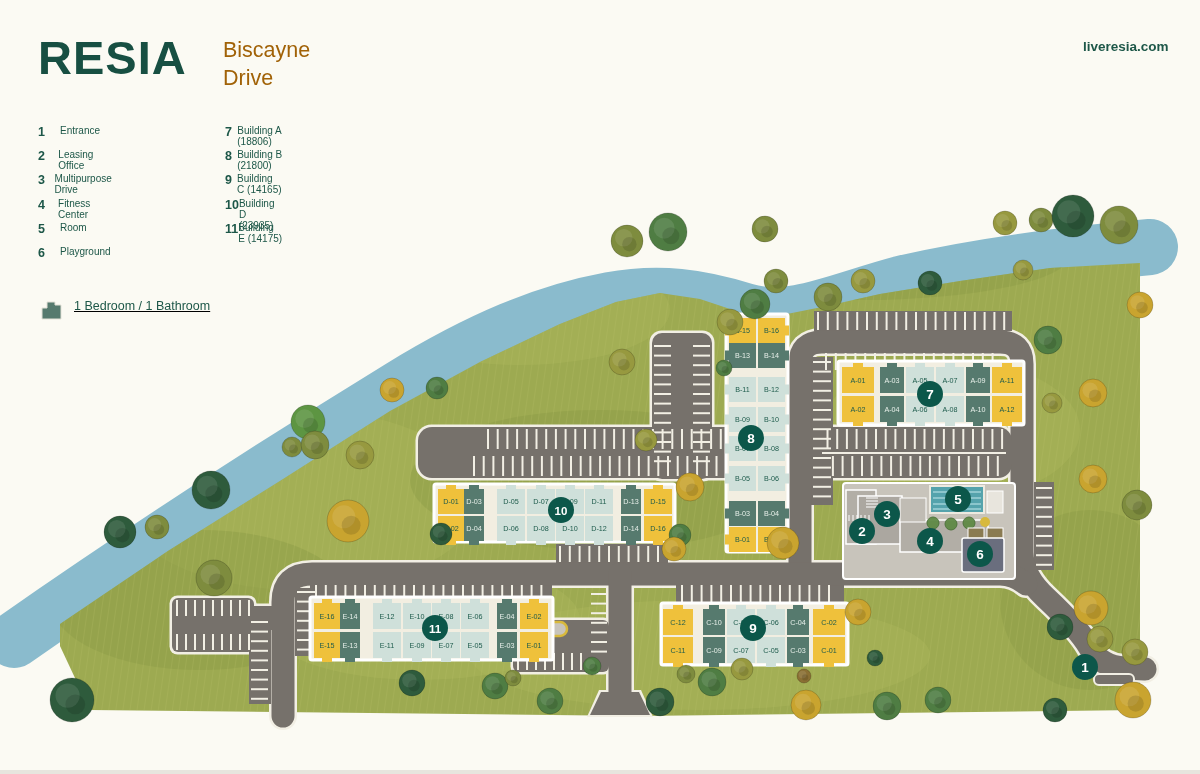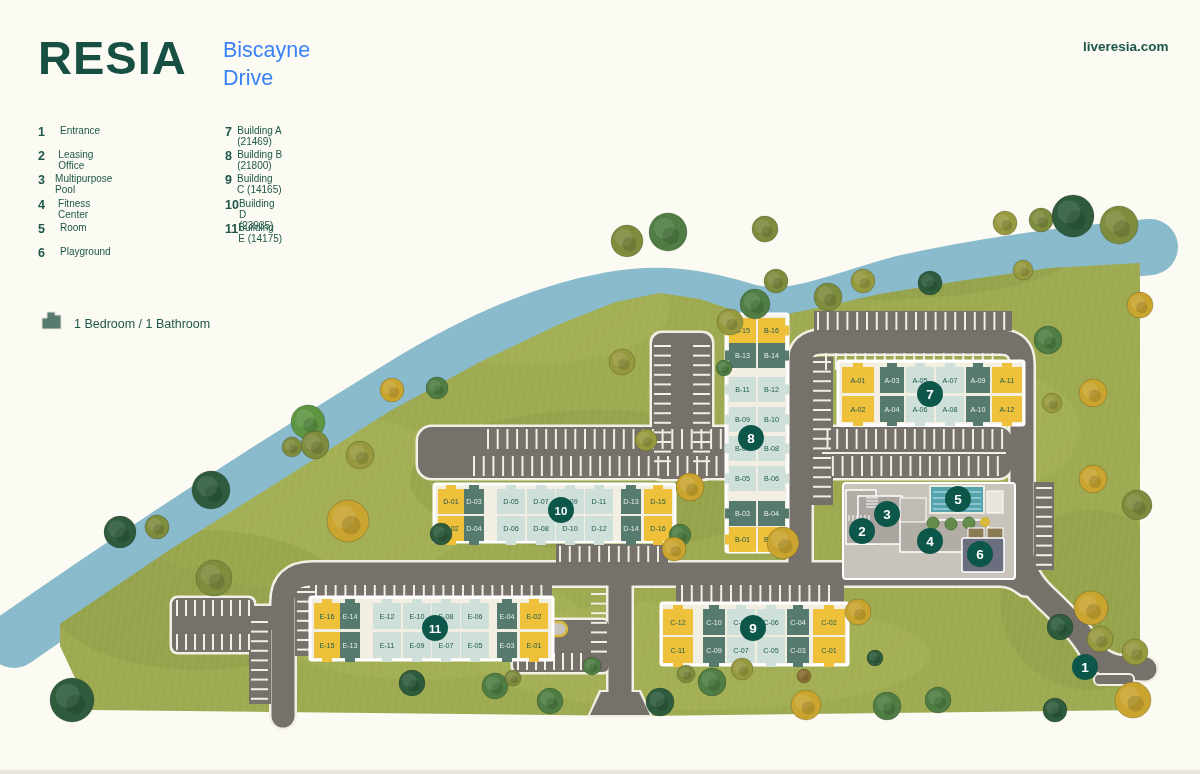--- a/index.html
+++ b/index.html
@@ -1,30 +1,30 @@
 <!DOCTYPE html>
 <html><head>
 <meta charset="utf-8">
 <style>
   html,body{margin:0;padding:0;}
   body{width:1200px;height:774px;background:#FBFAF3;font-family:"Liberation Sans",sans-serif;position:relative;overflow:hidden;}
   #stage{position:absolute;inset:0;border-radius:9px;}
   
   .logo{position:absolute;left:38px;top:34px;font-size:47px;font-weight:800;letter-spacing:1px;color:#174F42;line-height:1;}
-  .community{position:absolute;left:223px;top:37px;font-size:21.5px;color:#3b82f6;line-height:1.28;font-weight:400;}
+  .community{position:absolute;left:223px;top:37px;font-size:21.5px;color:#a16207;line-height:1.28;font-weight:400;}
   .website{position:absolute;left:1077px;top:39px;font-size:13.5px;font-weight:700;color:#1D5748;margin-left:6px;}
   
   .legend{position:absolute;left:38px;top:125px;}
   .legend-col{position:absolute;top:0;}
   .legend-row{display:flex;height:24.2px;align-items:flex-start;}
   .legend-num{width:22px;font-size:12.5px;font-weight:700;color:#1D5748;}
   .legend-label{font-size:10px;color:#1D5748;}
   
   .unitlegend{position:absolute;left:38px;top:299px;}
-  .unit-row{display:flex;align-items:flex-end;height:31.5px;}
+  .unit-row{display:flex;align-items:flex-start;height:31.5px;text-decoration:underline;}
   .unit-swatch{width:26px;height:22px;margin-right:10px;flex:0 0 auto;}
   .unit-label{font-size:12.5px;color:#1D5748;}
   #map{position:absolute;left:0;top:0;}
   .bottombar{position:absolute;left:0;bottom:0;width:1200px;height:4px;background:#E7E5DE;}
 </style>
 </head>
 <body>
 
 <div id="stage">
   <div class="logo">RESIA</div>
@@ -39,39 +39,39 @@
         <div class="legend-row">
           <span class="legend-num">1</span>
           <span class="legend-label">Entrance</span>
         </div>
         <div class="legend-row">
           <span class="legend-num">2</span>
           <span class="legend-label">Leasing Office</span>
         </div>
         <div class="legend-row">
           <span class="legend-num">3</span>
-          <span class="legend-label">Multipurpose Pool</span>
+          <span class="legend-label">Multipurpose Drive</span>
         </div>
         <div class="legend-row">
           <span class="legend-num">4</span>
           <span class="legend-label">Fitness Center</span>
         </div>
         <div class="legend-row">
           <span class="legend-num">5</span>
           <span class="legend-label">Room</span>
         </div>
         <div class="legend-row">
           <span class="legend-num">6</span>
           <span class="legend-label">Playground</span>
         </div>
       </div>
     <div class="legend-col" id="legend-col-2" style="left:187px">
         <div class="legend-row">
           <span class="legend-num">7</span>
-          <span class="legend-label">Building A (21469)</span>
+          <span class="legend-label">Building A (18806)</span>
         </div>
         <div class="legend-row">
           <span class="legend-num">8</span>
           <span class="legend-label">Building B (21800)</span>
         </div>
         <div class="legend-row">
           <span class="legend-num">9</span>
           <span class="legend-label">Building C (14165)</span>
         </div>
         <div class="legend-row">

